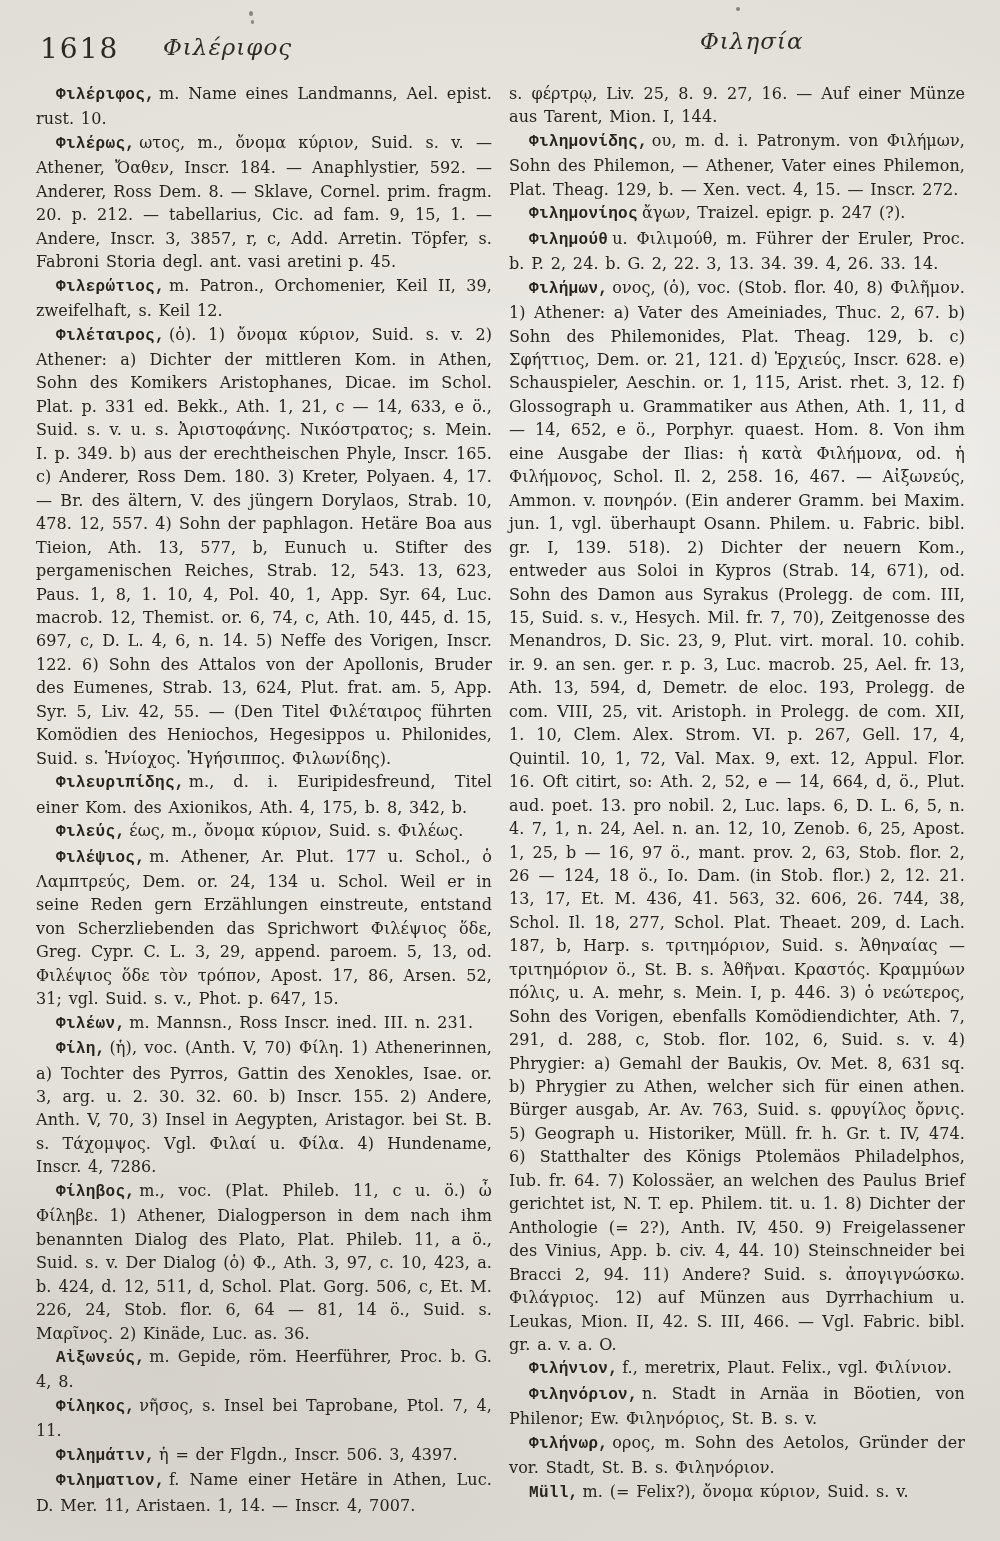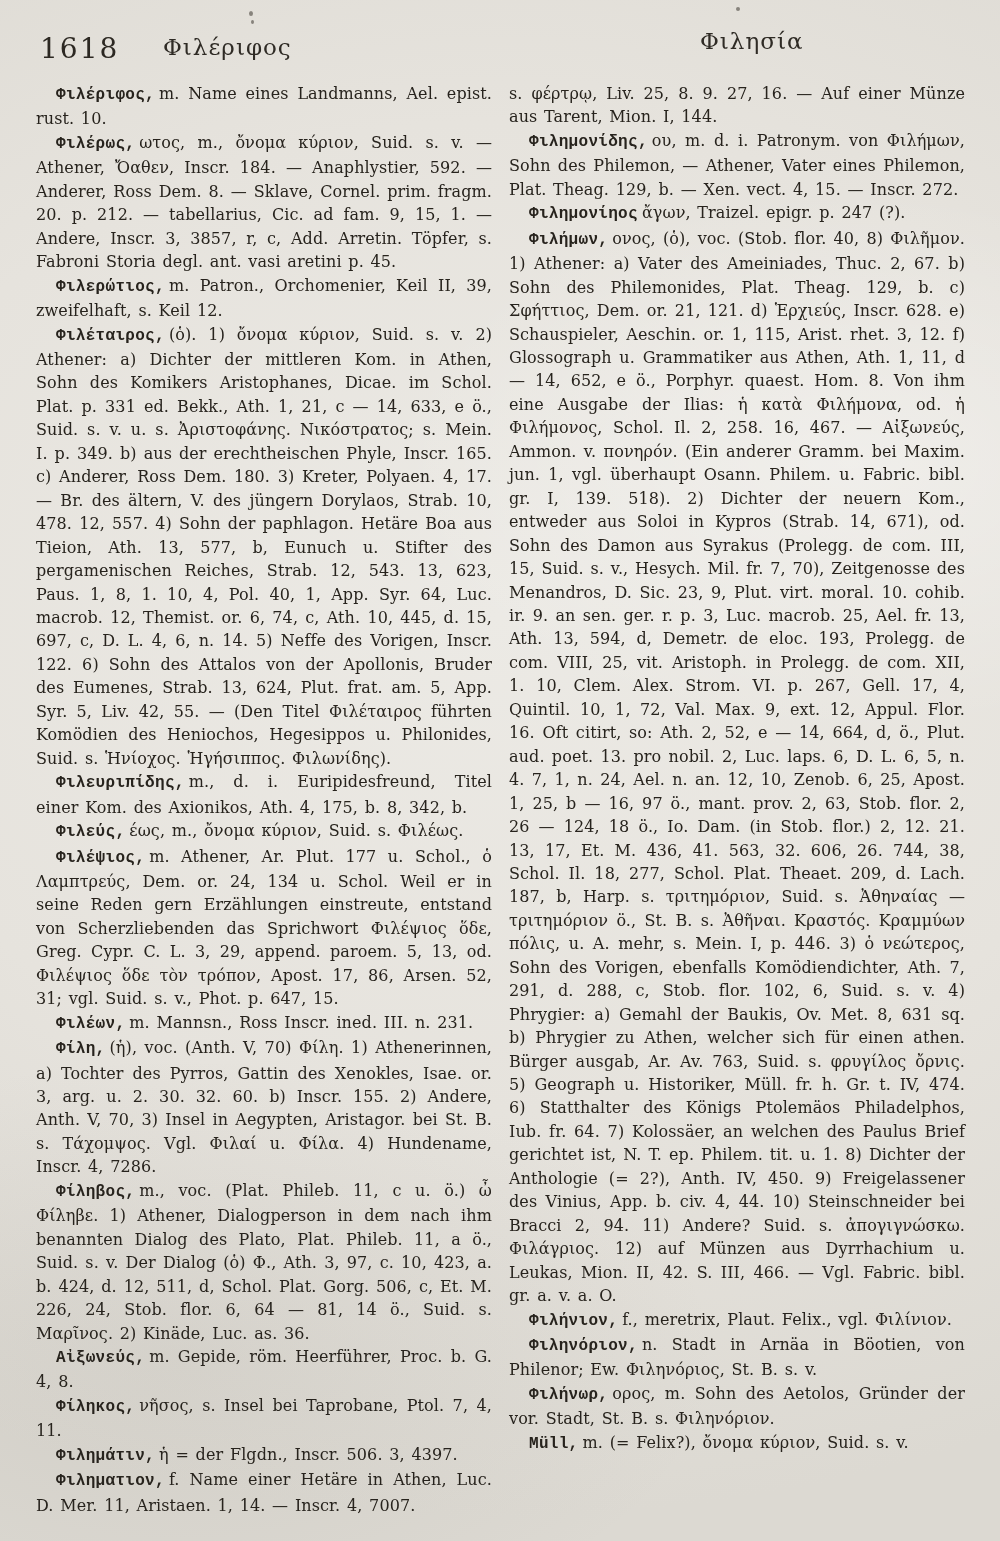--- a/index.html
+++ b/index.html
@@ -40,20 +40,21 @@
     left: 40px;
     top: 6px;
     font-size: 28px;
     letter-spacing: 2px;
     color: #2c2822;
   }
   .running-head {
     position: absolute;
     top: 8px;
     font-size: 23px;
+    font-style: italic;
     letter-spacing: 1px;
     color: #2f2b25;
   }
   .running-head.left  { left: 163px; }
   .running-head.right { left: 700px; top: 2px; }
   .column {
     position: absolute;
     top: 82px;
     width: 456px;
     font-size: 16px;
@@ -108,20 +109,21 @@
     <p class="entry"><span class="hw">Αἰξωνεύς,</span><span>m. Gepide, röm. Heerführer, Proc. b. G. 4, 8.</span></p>
     <p class="entry"><span class="hw">Φίληκος,</span><span>νῆσος, s. Insel bei Taprobane, Ptol. 7, 4, 11.</span></p>
     <p class="entry"><span class="hw">Φιλημάτιν,</span><span>ἡ = der Flgdn., Inscr. 506. 3, 4397.</span></p>
     <p class="entry"><span class="hw">Φιληματιον,</span><span>f. Name einer Hetäre in Athen, Luc. D. Mer. 11, Aristaen. 1, 14. — Inscr. 4, 7007.</span></p>
   </div>
 
   <div class="column right">
     <p class="entry cont"><span>s. φέρτρῳ, Liv. 25, 8. 9. 27, 16. — Auf einer Münze aus Tarent, Mion. I, 144.</span></p>
     <p class="entry"><span class="hw">Φιλημονίδης,</span><span>ου, m. d. i. Patronym. von Φιλήμων, Sohn des Philemon, — Athener, Vater eines Philemon, Plat. Theag. 129, b. — Xen. vect. 4, 15. — Inscr. 272.</span></p>
     <p class="entry"><span class="hw">Φιλημονίηος</span><span>ἄγων, Traizel. epigr. p. 247 (?).</span></p>
+    <p class="entry"><span class="hw">Φιλημούθ</span><span>u. Φιλιμούθ, m. Führer der Eruler, Proc. b. P. 2, 24. b. G. 2, 22. 3, 13. 34. 39. 4, 26. 33. 14.</span></p>
     <p class="entry"><span class="hw">Φιλήμων,</span><span>ονος, (ὁ), voc. (Stob. flor. 40, 8) Φιλῆμον. 1) Athener: a) Vater des Ameiniades, Thuc. 2, 67. b) Sohn des Philemonides, Plat. Theag. 129, b. c) Σφήττιος, Dem. or. 21, 121. d) Ἑρχιεύς, Inscr. 628. e) Schauspieler, Aeschin. or. 1, 115, Arist. rhet. 3, 12. f) Glossograph u. Grammatiker aus Athen, Ath. 1, 11, d — 14, 652, e ö., Porphyr. quaest. Hom. 8. Von ihm eine Ausgabe der Ilias: ἡ κατὰ Φιλήμονα, od. ἡ Φιλήμονος, Schol. Il. 2, 258. 16, 467. — Αἰξωνεύς, Ammon. v. πονηρόν. (Ein anderer Gramm. bei Maxim. jun. 1, vgl. überhaupt Osann. Philem. u. Fabric. bibl. gr. I, 139. 518). 2) Dichter der neuern Kom., entweder aus Soloi in Kypros (Strab. 14, 671), od. Sohn des Damon aus Syrakus (Prolegg. de com. III, 15, Suid. s. v., Hesych. Mil. fr. 7, 70), Zeitgenosse des Menandros, D. Sic. 23, 9, Plut. virt. moral. 10. cohib. ir. 9. an sen. ger. r. p. 3, Luc. macrob. 25, Ael. fr. 13, Ath. 13, 594, d, Demetr. de eloc. 193, Prolegg. de com. VIII, 25, vit. Aristoph. in Prolegg. de com. XII, 1. 10, Clem. Alex. Strom. VI. p. 267, Gell. 17, 4, Quintil. 10, 1, 72, Val. Max. 9, ext. 12, Appul. Flor. 16. Oft citirt, so: Ath. 2, 52, e — 14, 664, d, ö., Plut. aud. poet. 13. pro nobil. 2, Luc. laps. 6, D. L. 6, 5, n. 4. 7, 1, n. 24, Ael. n. an. 12, 10, Zenob. 6, 25, Apost. 1, 25, b — 16, 97 ö., mant. prov. 2, 63, Stob. flor. 2, 26 — 124, 18 ö., Io. Dam. (in Stob. flor.) 2, 12. 21. 13, 17, Et. M. 436, 41. 563, 32. 606, 26. 744, 38, Schol. Il. 18, 277, Schol. Plat. Theaet. 209, d. Lach. 187, b, Harp. s. τριτημόριον, Suid. s. Ἀθηναίας — τριτημόριον ö., St. B. s. Ἀθῆναι. Κραστός. Κραμμύων πόλις, u. A. mehr, s. Mein. I, p. 446. 3) ὁ νεώτερος, Sohn des Vorigen, ebenfalls Komödiendichter, Ath. 7, 291, d. 288, c, Stob. flor. 102, 6, Suid. s. v. 4) Phrygier: a) Gemahl der Baukis, Ov. Met. 8, 631 sq. b) Phrygier zu Athen, welcher sich für einen athen. Bürger ausgab, Ar. Av. 763, Suid. s. φρυγίλος ὄρνις. 5) Geograph u. Historiker, Müll. fr. h. Gr. t. IV, 474. 6) Statthalter des Königs Ptolemäos Philadelphos, Iub. fr. 64. 7) Kolossäer, an welchen des Paulus Brief gerichtet ist, N. T. ep. Philem. tit. u. 1. 8) Dichter der Anthologie (= 2?), Anth. IV, 450. 9) Freigelassener des Vinius, App. b. civ. 4, 44. 10) Steinschneider bei Bracci 2, 94. 11) Andere? Suid. s. ἀπογιγνώσκω. Φιλάγριος. 12) auf Münzen aus Dyrrhachium u. Leukas, Mion. II, 42. S. III, 466. — Vgl. Fabric. bibl. gr. a. v. a. O.</span></p>
     <p class="entry"><span class="hw">Φιλήνιον,</span><span>f., meretrix, Plaut. Felix., vgl. Φιλίνιον.</span></p>
     <p class="entry"><span class="hw">Φιληνόριον,</span><span>n. Stadt in Arnäa in Böotien, von Philenor; Ew. Φιληνόριος, St. B. s. v.</span></p>
     <p class="entry"><span class="hw">Φιλήνωρ,</span><span>ορος, m. Sohn des Aetolos, Gründer der vor. Stadt, St. B. s. Φιληνόριον.</span></p>
     <p class="entry"><span class="hw">Müll,</span><span>m. (= Felix?), ὄνομα κύριον, Suid. s. v.</span></p>
   </div>
 
 </div>
 
 </body></html>

